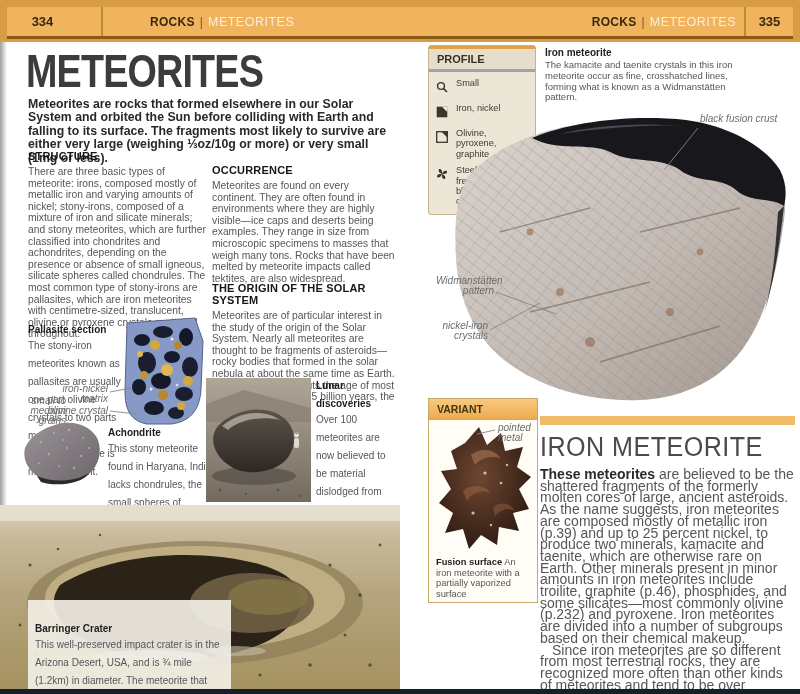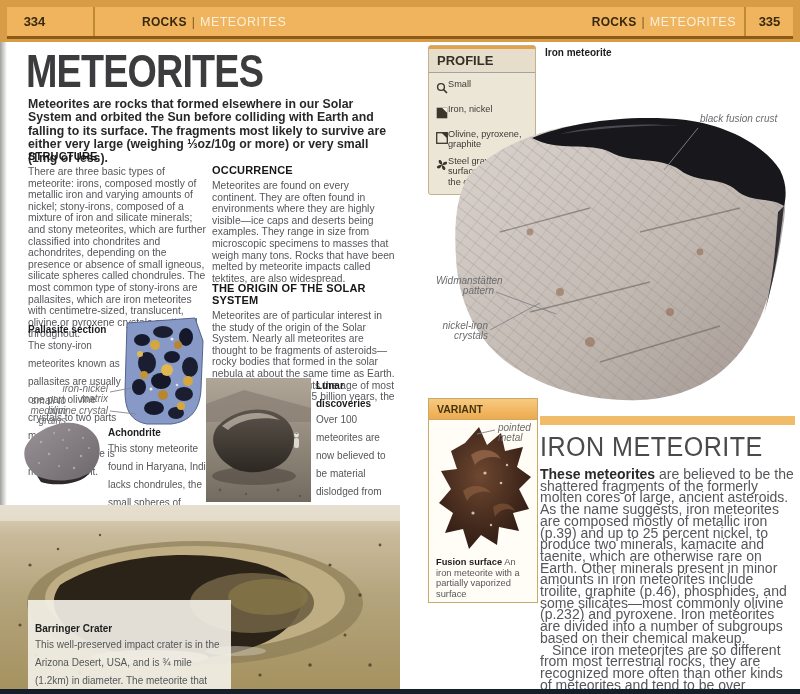--- a/index.html
+++ b/index.html
@@ -44,24 +44,24 @@
       padding:18px 7px;box-sizing:border-box;}
   .pallasite-img{position:absolute;left:117px;top:315px;width:89px;height:113px;}
   .achondrite-img{position:absolute;left:19px;top:418px;width:84px;height:70px;}
   .moon-img{position:absolute;left:206px;top:378px;width:105px;height:124px;}
   .lbl-grains{position:absolute;left:24px;top:396px;width:42px;text-align:right;}
   .lbl-matrix{position:absolute;left:54px;top:384px;width:54px;text-align:right;}
   .lbl-olivine{position:absolute;left:44px;top:406px;width:64px;text-align:right;}
   
   .profile-box{position:absolute;left:428px;top:45px;width:108px;background:#ece6d7;
       border:1px solid #c3b28a;border-radius:3px;box-sizing:border-box;}
-  .profile-head{border-top:3px solid #e2a24b;background:#e6decb;border-bottom:1px solid #a3a3a3;
-      font-size:13px;font-weight:bold;color:#3530262;color:#353026;padding:4px 8px;}
+  .profile-head{border-top:3px solid #e2a24b;background:#e6decb;border-bottom:3px solid #a3a3a3;
+      font-size:11px;font-weight:bold;color:#3530262;color:#353026;padding:4px 8px;}
   .profile-rows{padding:6px 7px 7px 7px;}
-  .profile-row{display:flex;gap:0;margin-bottom:6px;}
+  .profile-row{display:flex;gap:8px;margin-bottom:6px;}
   .profile-row:last-child{margin-bottom:0;}
   .p-icon{flex:0 0 12px;padding-top:1px;}
   .p-text{font-size:9.2px;line-height:10.4px;color:#3d3a33;}
   .spec-cap{position:absolute;left:545px;top:42px;width:192px;}
   .meteorite-img{position:absolute;left:440px;top:112px;width:352px;height:292px;}
   .lbl-crust{position:absolute;left:700px;top:114px;width:80px;}
   .lbl-pattern{position:absolute;left:436px;top:276px;width:58px;text-align:right;}
   .lbl-crystals{position:absolute;left:428px;top:321px;width:60px;text-align:right;}
   .variant-box{position:absolute;left:428px;top:398px;width:110px;height:205px;background:#fffdf5;
       border:1px solid #c9a96a;border-radius:0;box-sizing:border-box;overflow:hidden;}
@@ -82,21 +82,21 @@
   
   .leaders{position:absolute;left:0;top:0;width:800px;height:694px;pointer-events:none;}
 </style>
 </head>
 <body>
 
 <div class="spread">
 
   <div class="top-frame">
     <div class="header-band">
-      <div class="hleft-group" style="padding-left:4px;gap:35px;">
+      <div class="hleft-group" style="padding-left:12px;gap:35px;">
         <div class="hcell-num">334</div>
         <div class="hdivider"></div>
         <div class="hleft-group">
           <span class="hsection">ROCKS</span>
           <span class="hbar">|</span>
           <span class="hsub">METEORITES</span>
         </div>
       </div>
       <div class="hright-group">
         <span class="hsection">ROCKS</span>
@@ -311,20 +311,21 @@
               </g>
             </svg>
         </span>
         <span class="p-text">Steel gray on fresh surfaces, black on the outside</span>
       </div>
     </div>
   </div>
 
   <div class="spec-cap">
     <span class="cap-title">Iron meteorite</span>
+    <div class="cap-body" style="font-size:9.5px;line-height:10.8px;">The kamacite and taenite crystals in this iron meteorite occur as fine, crosshatched lines, forming what is known as a Widmanstätten pattern.</div>
   </div>
 
   <div class="meteorite-img">
     <svg width="352" height="292" viewBox="0 0 352 292">
       <defs>
         <linearGradient id="mg2" x1="0" y1="0" x2="1" y2="1">
           <stop offset="0" stop-color="#dbd4ce"></stop>
             <stop offset=".55" stop-color="#c3bab4"></stop>
             <stop offset="1" stop-color="#a1968f"></stop>
           </linearGradient>

